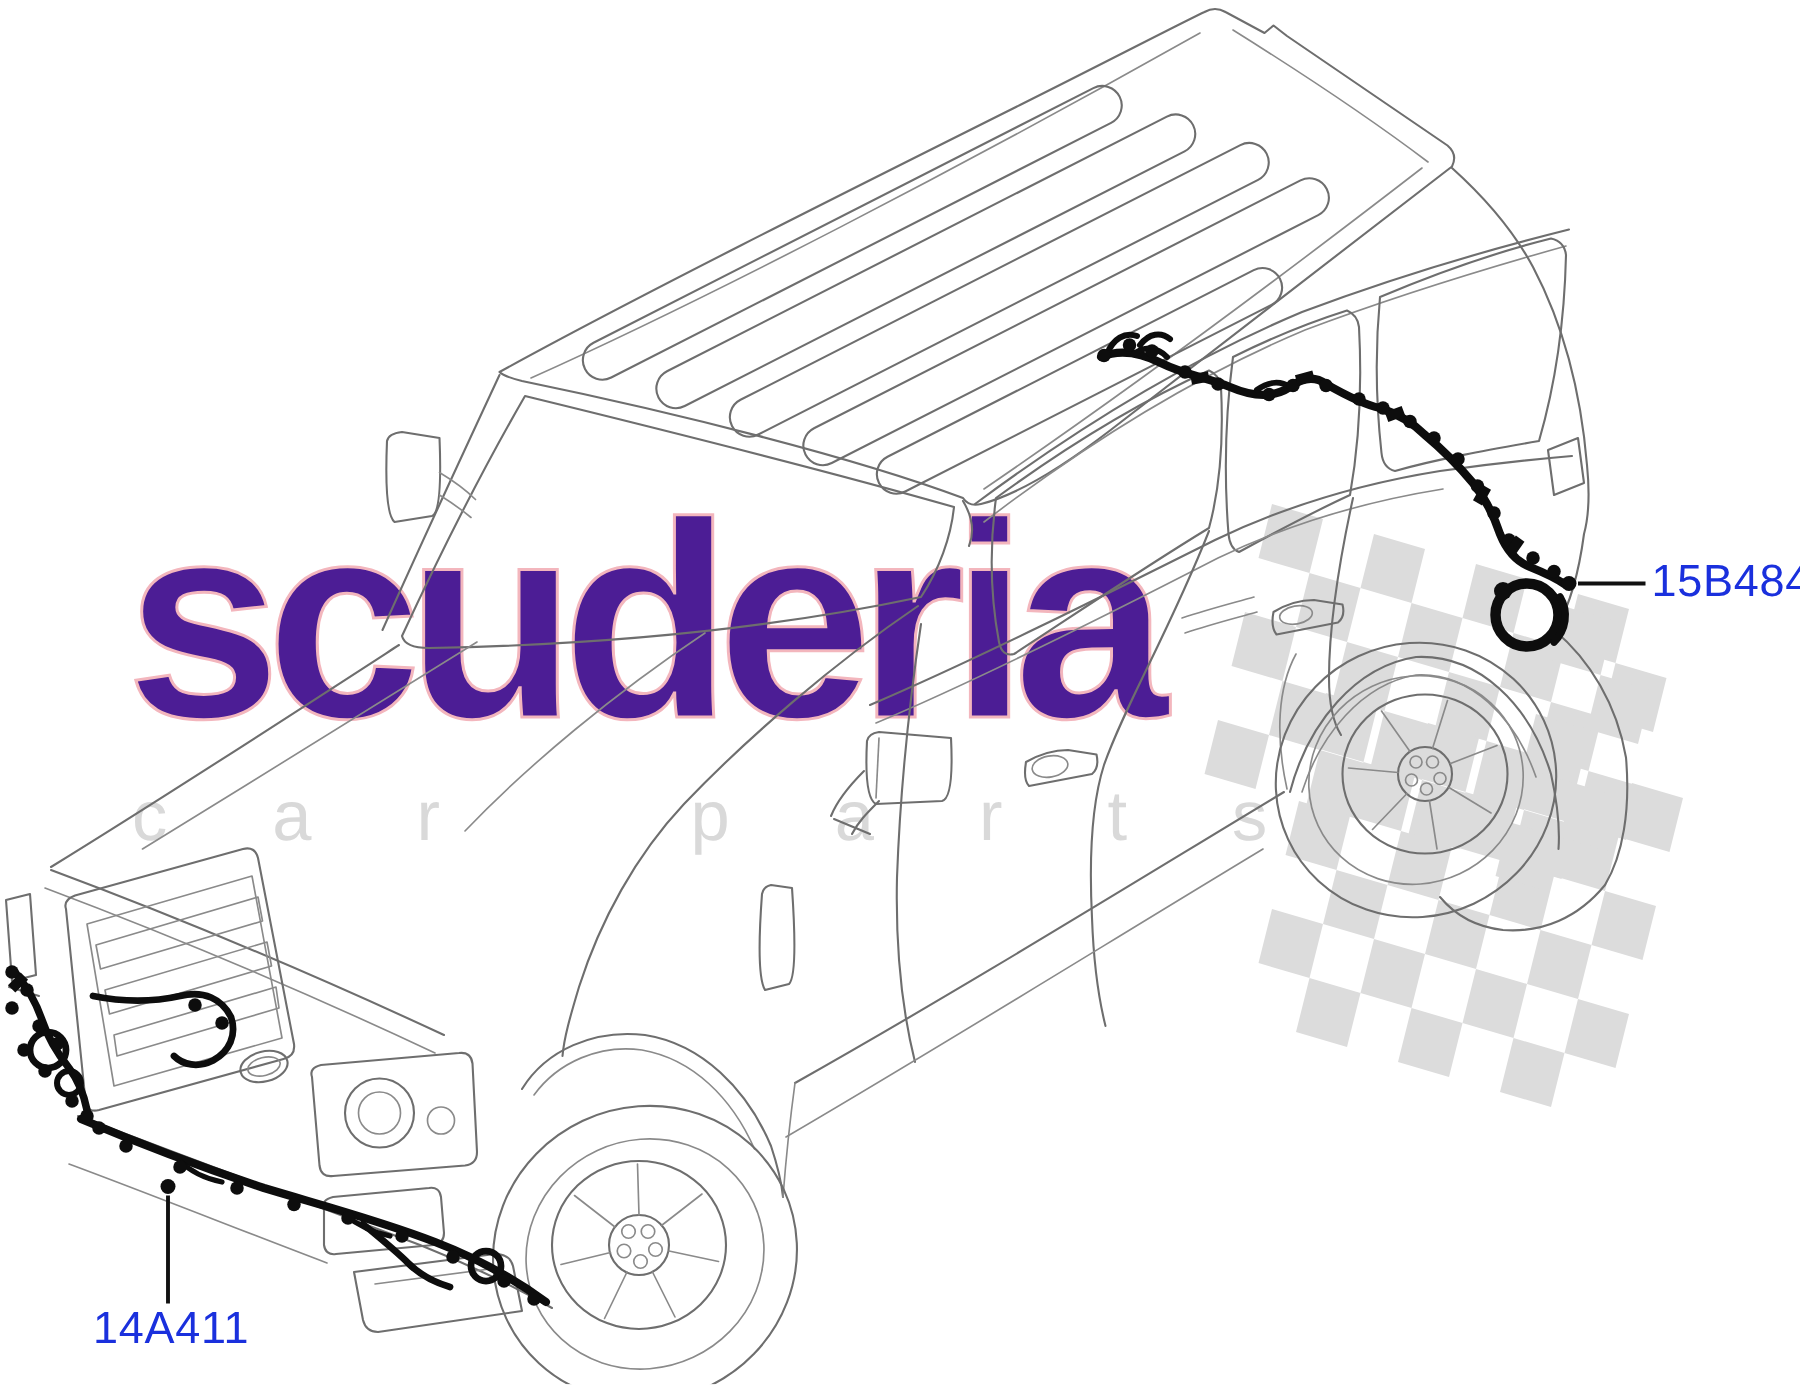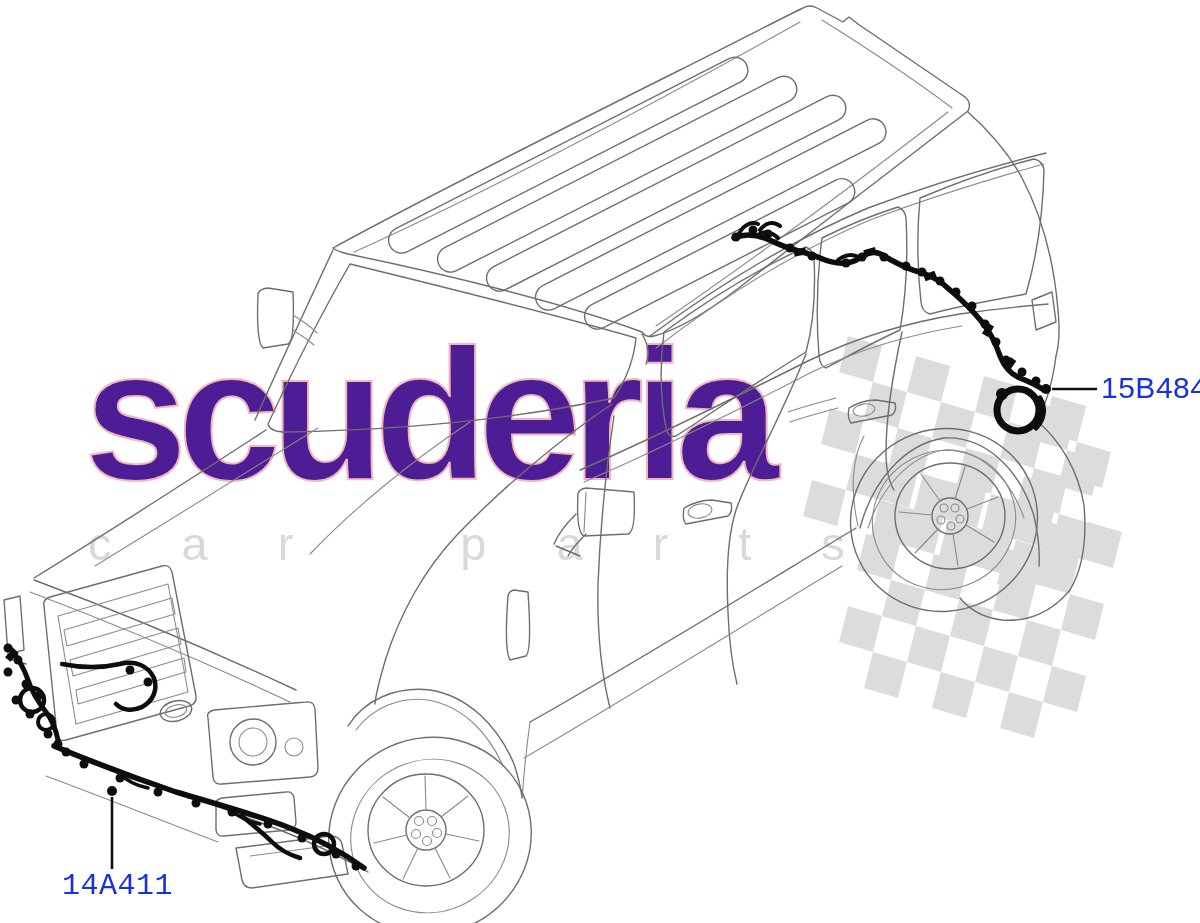--- a/index.html
+++ b/index.html
@@ -7,21 +7,21 @@
          font-family:"Liberation Sans",sans-serif;}
   .brand{position:absolute;left:84px;top:322px;font-size:186px;font-weight:bold;
          letter-spacing:-10px;line-height:1;color:#4c1d95;
          -webkit-text-stroke:2px #f3b6bd;z-index:1;white-space:nowrap;user-select:none;}
   .subtitle{position:absolute;left:88px;top:520px;font-size:47px;line-height:1;
          color:#d9d9d9;letter-spacing:70px;word-spacing:14px;z-index:1;white-space:nowrap;user-select:none;}
   svg.art{position:absolute;left:0;top:0;z-index:2;}
   .callout{position:absolute;font-size:30px;line-height:1;color:#1a30dd;z-index:3;
          letter-spacing:0.5px;cursor:pointer;white-space:nowrap;}
   .callout.rear{left:1101px;top:373px;}
-  .callout.front{left:62px;top:871px;font-family:Liberation Mono, monospace;}
+  .callout.front{left:62px;top:871px;}
   .bodyline{stroke:#6e6e6e;stroke-width:1.4;fill:none;stroke-linecap:round;stroke-linejoin:round;}
   .fineline{stroke:#8a8a8a;stroke-width:1.1;fill:none;stroke-linecap:round;stroke-linejoin:round;}
   .harness{stroke:#0d0d0d;fill:none;stroke-linecap:round;stroke-linejoin:round;}
   .blob{fill:#0d0d0d;stroke:none;}
   .leader{stroke:#111;stroke-width:2.6;fill:none;}
 </style>
 </head>
 <body>
 
 <div class="stage">

